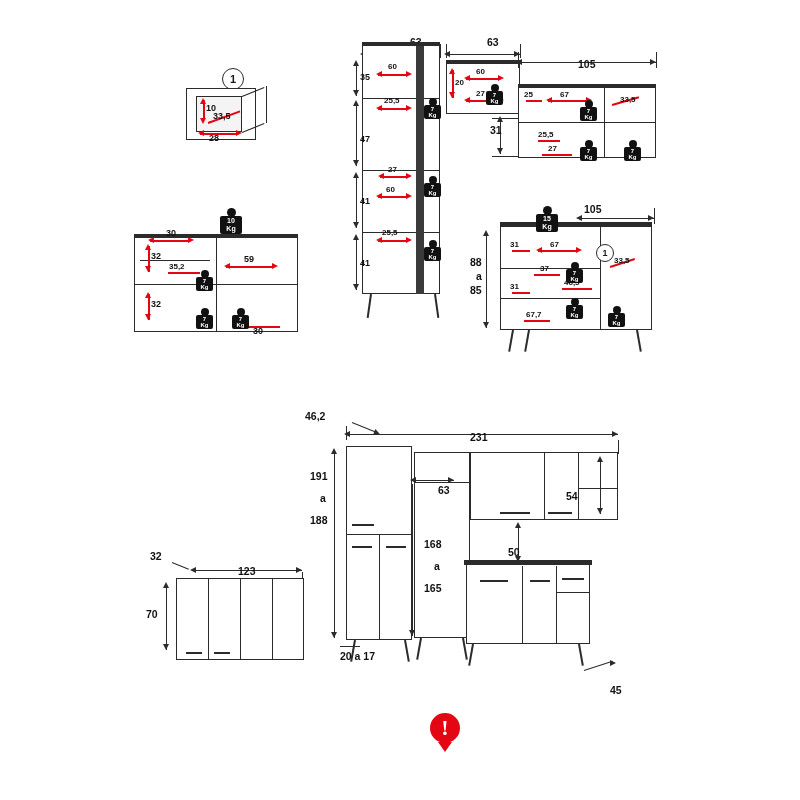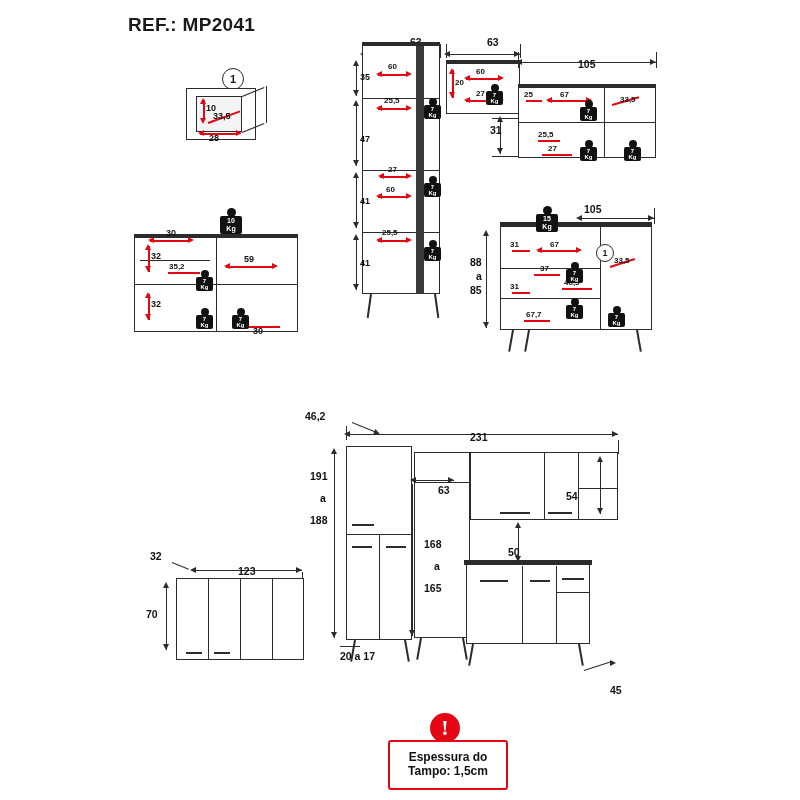--- a/index.html
+++ b/index.html
@@ -90,21 +90,20 @@
 
   .legs{position:absolute;background:#2b2b2b;width:2px;}
 
   .panel{position:absolute;background:#2b2b2b;}
 </style>
 </head>
 <body>
 
 <div class="stage">
 
-  <div class="abs ref-title" style="left:128px;top:14px;">REF.: MP2041</div>
 
   <div>
     <div class="circnum" style="left:222px;top:68px;">1</div>
 
     <div class="box" style="left:186px;top:88px;width:70px;height:52px;"></div>
     <div class="box thin" style="left:196px;top:96px;width:46px;height:36px;background:#f4f4f4;"></div>
     <div class="line" style="left:242px;top:96px;width:24px;height:1px;transform:rotate(-22deg);transform-origin:left center;"></div>
     <div class="line" style="left:242px;top:132px;width:24px;height:1px;transform:rotate(-22deg);transform-origin:left center;"></div>
     <div class="line vline" style="left:266px;top:86px;height:37px;"></div>
 
@@ -539,21 +538,15 @@
     <div class="line" style="left:186px;top:652px;width:16px;height:2px;"></div>
     <div class="line" style="left:214px;top:652px;width:16px;height:2px;"></div>
 
     <div class="mblk v" style="left:166px;top:584px;height:66px;"></div>
     <div class="arrowU" style="left:163px;top:582px;"></div>
     <div class="arrowD" style="left:163px;top:644px;"></div>
     <div class="abs dim" style="left:146px;top:608px;">70</div>
   </div>
 
   <div class="excl" style="left:430px;top:713px;">!</div>
-  <div class="warnbox" style="left:388px;top:740px;width:116px;height:46px;">
-    <div class="warn-text">
-      <span>Espessura do</span><br>
-      <span>Tampo: 1,5cm</span>
-    </div>
-  </div>
 
 
 </div>
 
 </body></html>

